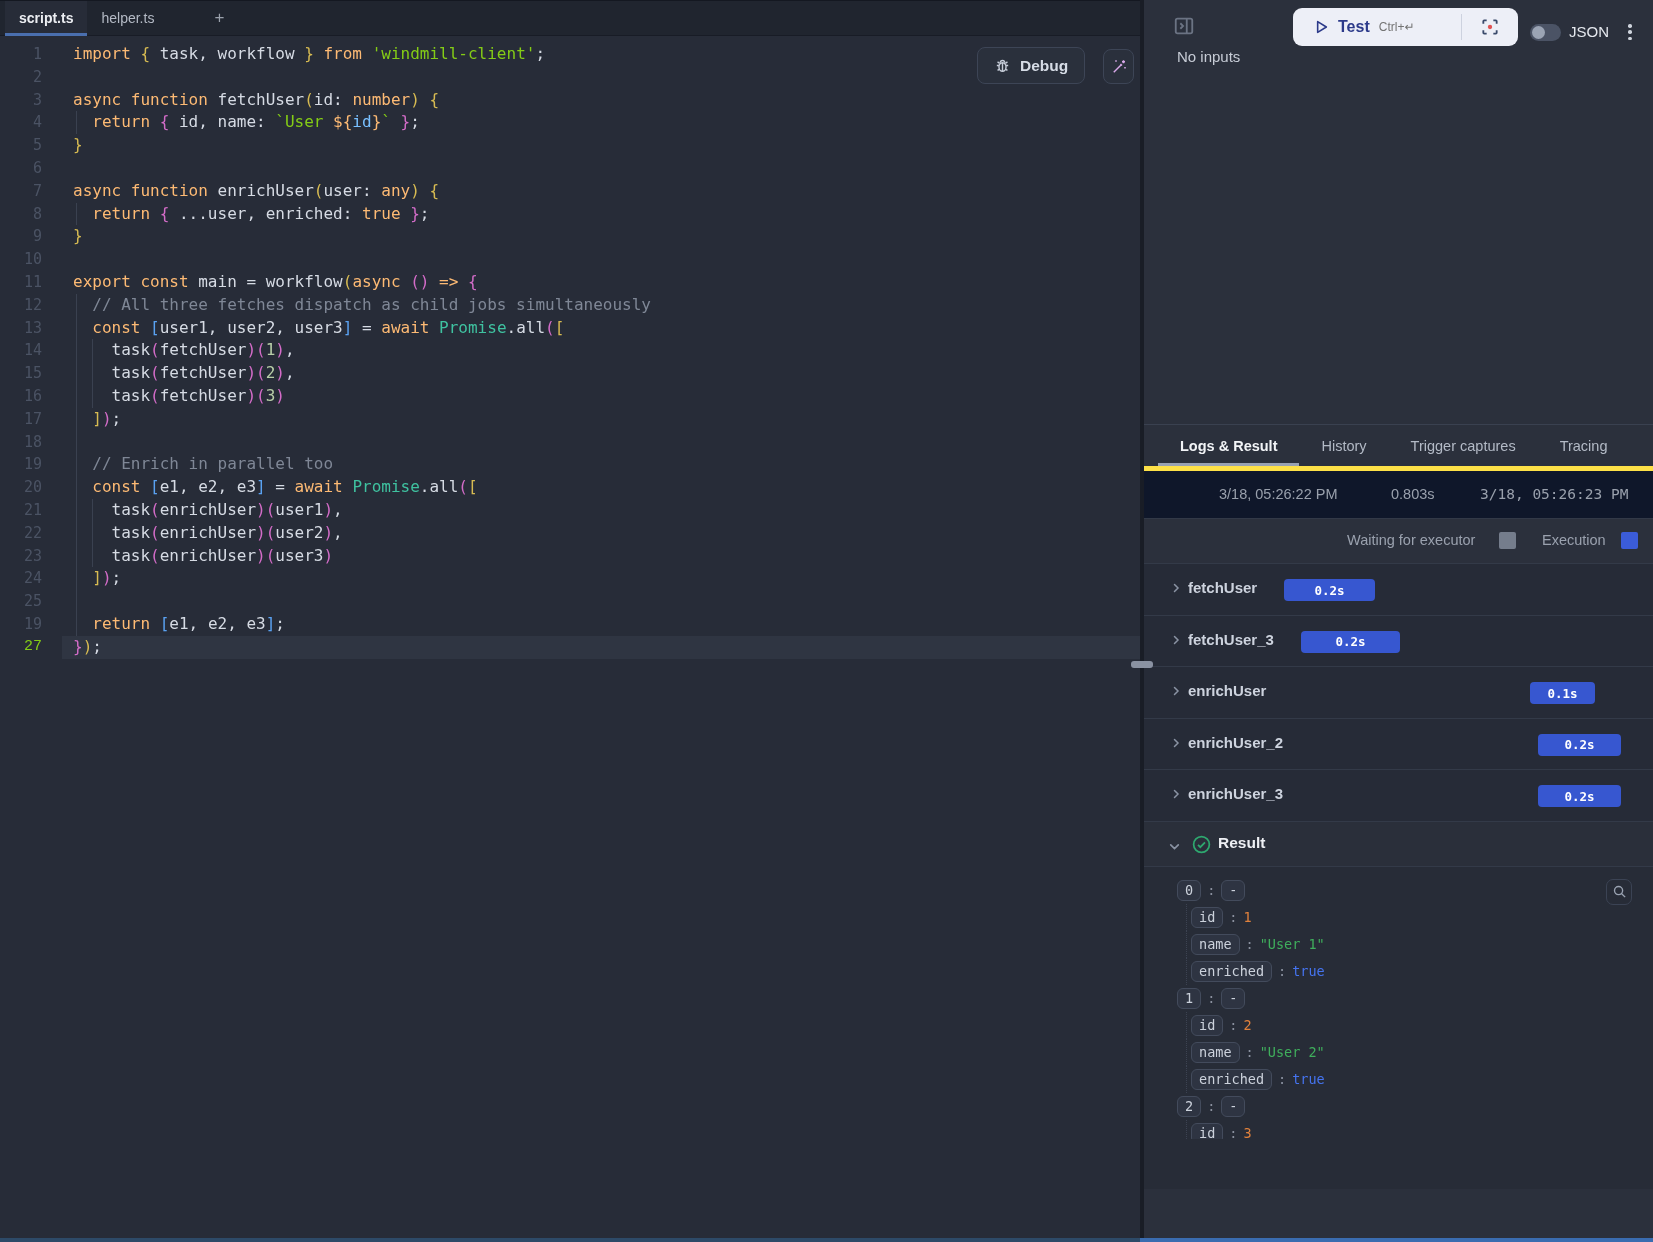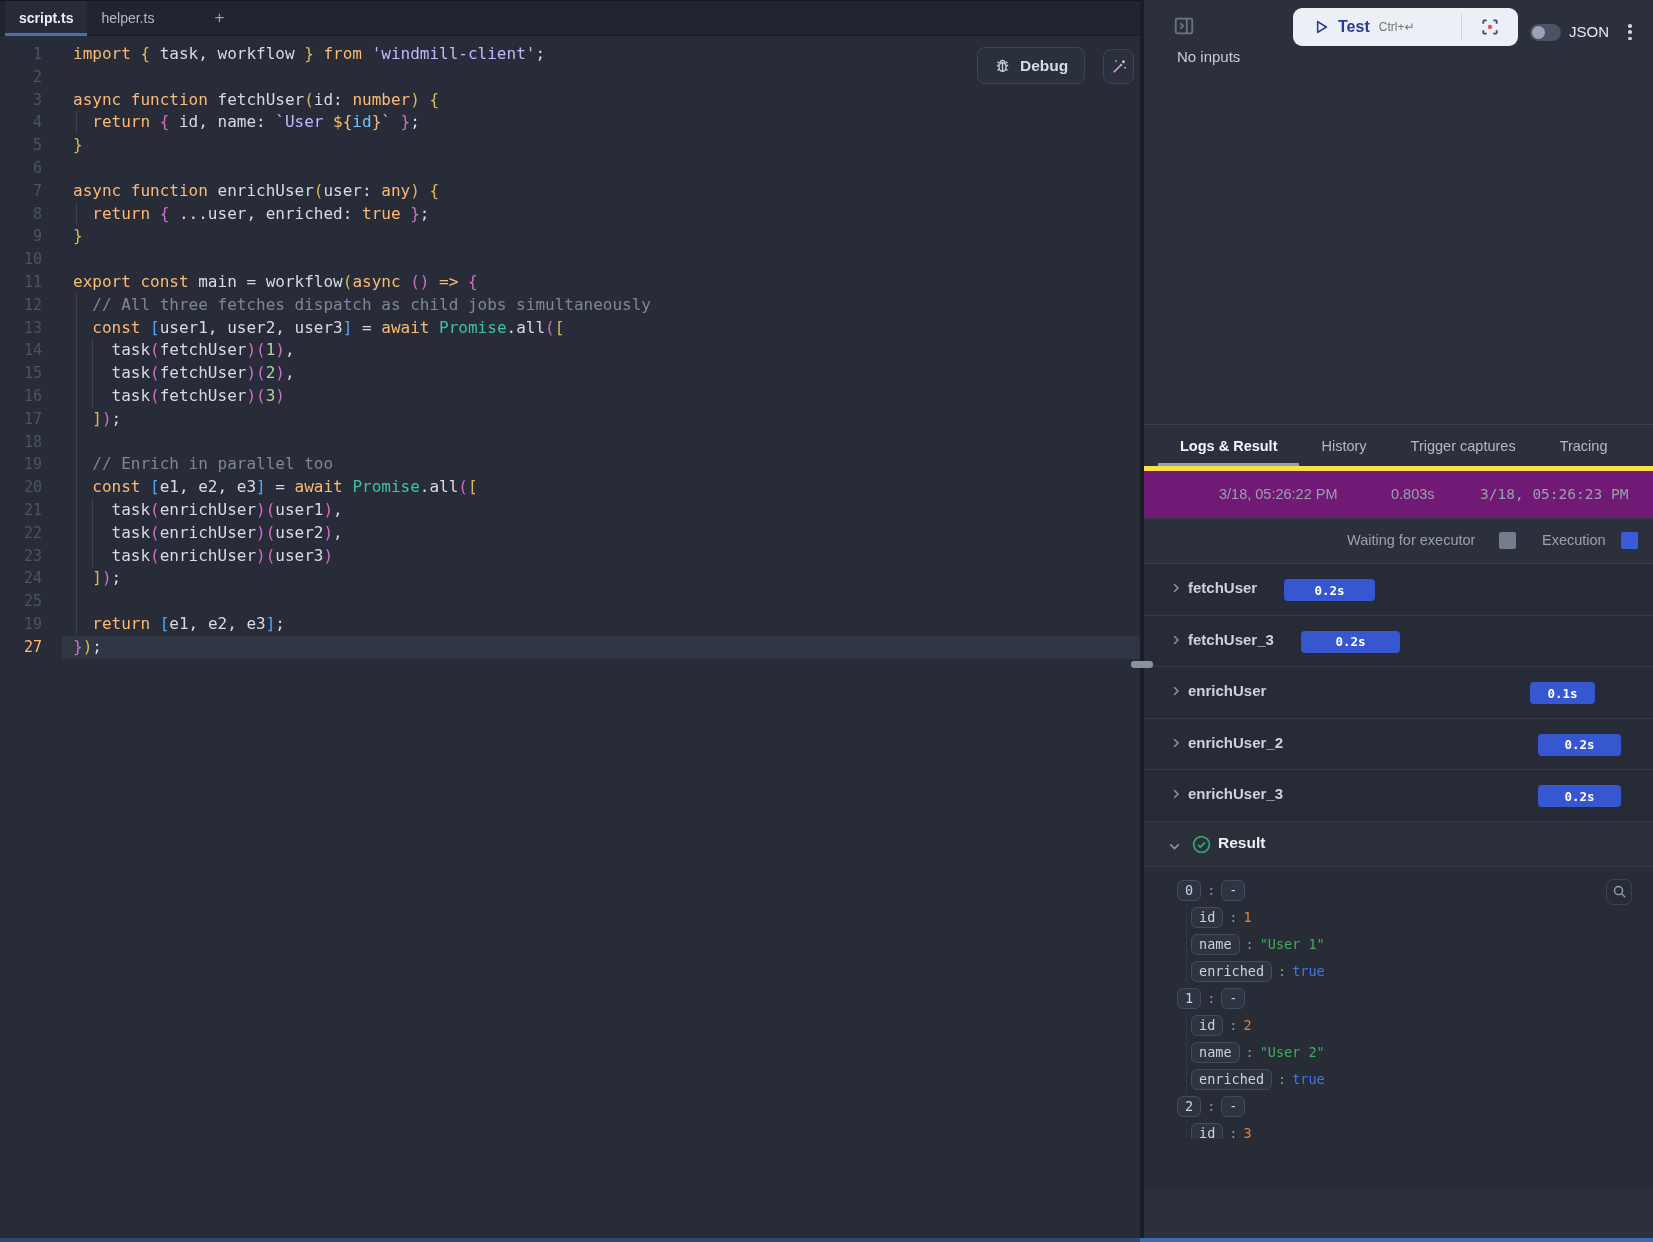--- a/index.html
+++ b/index.html
@@ -17,26 +17,26 @@
   .tab.active { background:#272c38; color:#eceef2; font-weight:bold; }
   .tab.active::after { content:""; position:absolute; left:0; right:0; bottom:-1px; height:3px; background:#4a6fae; }
   .tab-plus { display:flex; align-items:center; padding:0 18px; color:#9aa1ac; font-size:17px; margin-left:28px; }
 
   .code { position:relative; padding-top:7px; font-family:"DejaVu Sans Mono", monospace;
           font-size:16px; line-height:22.8px; }
   .cline { position:relative; display:flex; height:22.8px; white-space:pre; }
   .cline.active-line::before { content:""; position:absolute; left:62px; right:0; top:0; bottom:0; background:#2f3542; }
   .gutter { position:relative; width:73px; flex:none; text-align:right; padding-right:31px;
             color:#4b5364; font-size:15px; z-index:1; }
-  .cline.active-line .gutter { color:#fdba74; }
+  .cline.active-line .gutter { color:#84cc16;font-family:Liberation Mono, monospace; }
   .ctext { position:relative; flex:1; z-index:1; }
   .guide { position:absolute; top:0; bottom:0; width:1px; background:#3a4150; }
 
   .cl-kw{color:#fdba74} .cl-pl{color:#d6dbe4} .cl-b1{color:#d7bb52} .cl-b2{color:#d36cc8}
-  .cl-b3{color:#5aa2f2} .cl-cm{color:#7f8796} .cl-st{color:#c4b5fd} .cl-cls{color:#3fc2a0}
+  .cl-b3{color:#5aa2f2} .cl-cm{color:#7f8796} .cl-st{color:#84cc16} .cl-cls{color:#3fc2a0}
   .cl-num{color:#b8cfa8} .cl-ib{color:#79c0ff}
 
   .debug-btn { position:absolute; left:977px; top:47px; height:37px; display:flex; align-items:center; gap:9px;
                padding:0 16px; border:1px solid #3d4556; border-radius:8px; background:#2a303c;
                color:#d6dce6; font-size:15.5px; font-weight:bold; cursor:pointer; z-index:5; }
   .wand-btn { position:absolute; left:1103px; top:49px; width:31px; height:35px; border:1px solid #3d4556;
               border-radius:8px; background:#2a303c; display:flex; align-items:center; justify-content:center;
               cursor:pointer; z-index:5; }
 
   
@@ -68,21 +68,21 @@
            align-items:center; justify-content:space-between; padding:2px 0; cursor:pointer; }
   .kebab i { width:3.5px; height:3.5px; border-radius:50%; background:#cfd4dd; }
 
   .rp-tabs { position:relative; height:46px; display:flex; padding-left:14px; border-bottom:5px solid #fde047;
              background:#2b303c; }
   .rp-tab { display:flex; align-items:center; padding:0 22px; font-size:14.5px; color:#b3bac6;
             position:relative; cursor:pointer; white-space:nowrap; }
   .rp-tab.active { color:#f2f4f7; font-weight:bold; }
   .rp-tab.active::after { content:""; position:absolute; left:0; right:0; bottom:0; height:3px; background:#98a1b2; }
 
-  .run-meta { position:relative; height:48px; border-bottom:1px solid #323947; background:#701a75; }
+  .run-meta { position:relative; height:48px; border-bottom:1px solid #323947; background:#0f172a; }
   .run-meta span { position:absolute; top:15px; font-size:14.5px; color:#99a0ac; }
   .rm-start { left:75px; } .rm-dur { left:247px; }
   .rm-end { left:336px; font-family:"DejaVu Sans Mono", monospace; font-size:13.5px; }
 
   .legend { position:relative; height:44px; background:#2b303c; }
   .legend span { position:absolute; top:13px; font-size:14.5px; color:#9aa1ae; }
   .legend .sq { position:absolute; top:13px; width:17px; height:17px; border-radius:2px; }
   .lg-t1 { left:203px; } .lg-s1 { left:355px; } .lg-t2 { left:398px; } .lg-s2 { left:477px; }
 
   .steps { }

